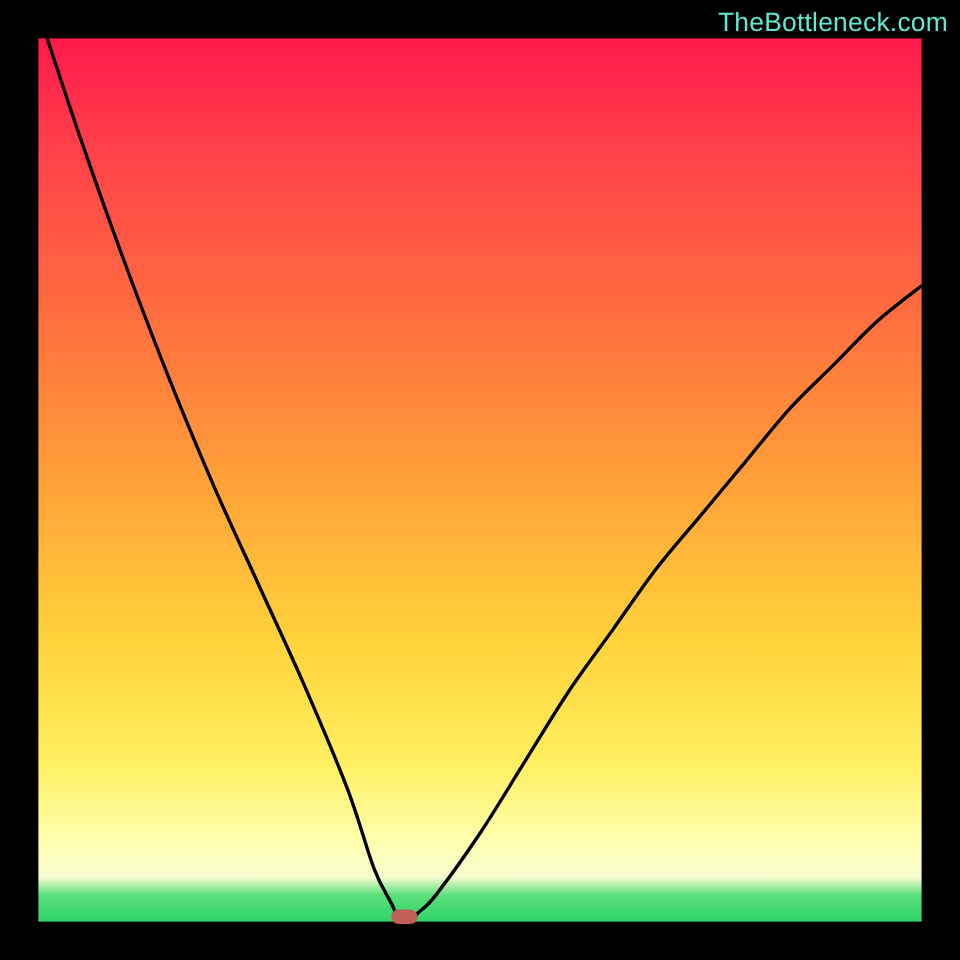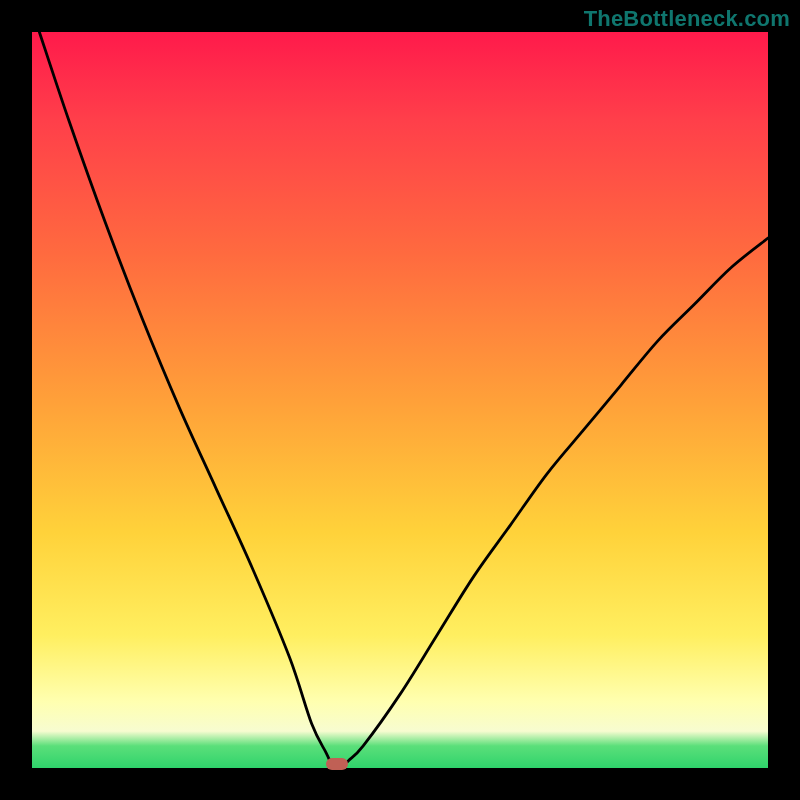--- a/index.html
+++ b/index.html
@@ -37,23 +37,23 @@
       #ffffb0 91%,
       #f7fcd0 95%,
       #5bdf7a 97%,
       #2fd36b 100%
     );
   }
   .watermark {
     position: absolute;
     top: 6px;
     right: 10px;
-    color: #0f766e;
+    color: #5eead4;
     font-size: 22px;
-    font-weight: 700;
+    font-weight: 400;
     letter-spacing: 0.2px;
     user-select: none;
   }
   svg.curve {
     position: absolute;
     left: 0;
     top: 0;
     width: 736px;
     height: 736px;
   }

